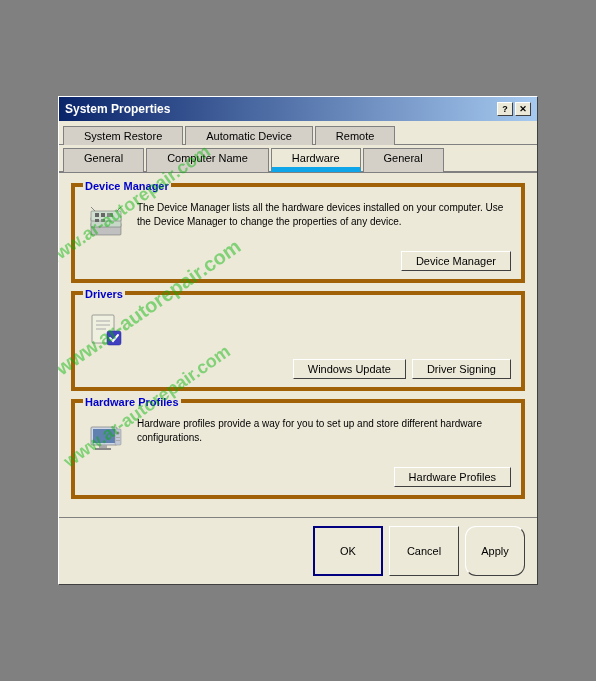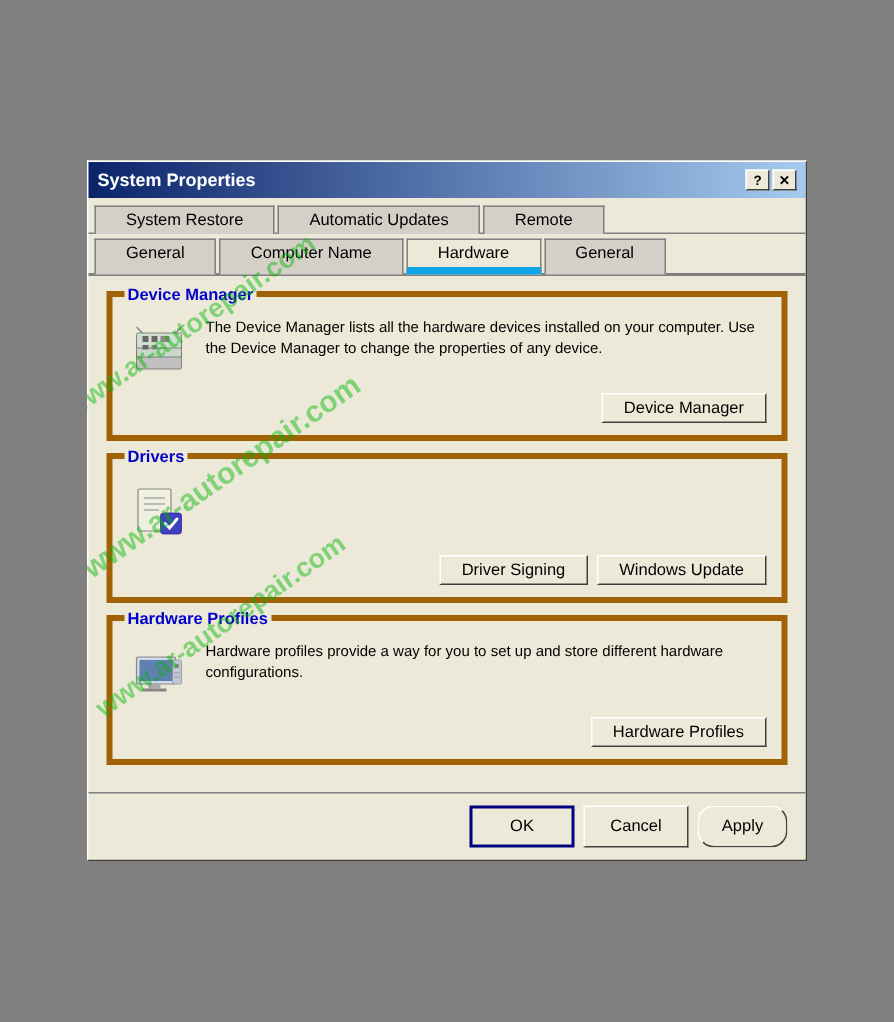--- a/index.html
+++ b/index.html
@@ -169,21 +169,21 @@
       display: flex;
       justify-content: flex-end;
       gap: 6px;
       padding: 8px 12px;
       border-top: 1px solid #808080;
       background: #ece9d8;
     }
 
     .btn-ok {
       min-width: 70px;
-      padding: 6px 14px;
+      padding: 17px 14px;
       background: #ece9d8;
       border: 2px solid #000080;
       cursor: pointer;
       font-size: 11px;
       font-family: 'Tahoma', 'Arial', sans-serif;
       text-align: center;
     }
 
     .btn-cancel {
       min-width: 70px;
@@ -234,21 +234,21 @@
     <div class="title-bar">
       <span class="title-bar-text">System Properties</span>
       <div class="title-bar-buttons">
         <button class="title-btn">?</button>
         <button class="title-btn">✕</button>
       </div>
     </div>
 
     <div class="tabs-row1">
       <div class="tab">System Restore</div>
-      <div class="tab">Automatic Updates</div>
+      <div class="tab">Automatic Device</div>
       <div class="tab">Remote</div>
     </div>
 
     <div class="tabs-row2">
       <div class="tab">General</div>
       <div class="tab">Computer Name</div>
       <div class="tab active">Hardware</div>
       <div class="tab">General</div>
     </div>
 
@@ -288,22 +288,22 @@
               <rect x="5" y="4" width="22" height="28" rx="1" fill="#f0f0e0" stroke="#888" stroke-width="0.8"></rect>
               <line x1="9" y1="10" x2="23" y2="10" stroke="#aaa" stroke-width="1"></line>
               <line x1="9" y1="14" x2="23" y2="14" stroke="#aaa" stroke-width="1"></line>
               <line x1="9" y1="18" x2="19" y2="18" stroke="#aaa" stroke-width="1"></line>
               <rect x="20" y="20" width="14" height="14" rx="2" fill="#4040c0" stroke="#2020a0" stroke-width="0.5"></rect>
               <polyline points="23,27 26,30 31,24" fill="none" stroke="white" stroke-width="2" stroke-linecap="round"></polyline>
             </svg>
           </div>
         </div>
         <div class="section-footer">
+          <button class="btn">Windows Update</button>
           <button class="btn">Driver Signing</button>
-          <button class="btn">Windows Update</button>
         </div>
       </div>
 
       <div class="section">
         <span class="section-title">Hardware Profiles</span>
         <div class="section-body">
           <div class="section-icon">
             <svg viewBox="0 0 38 38" xmlns="http://www.w3.org/2000/svg">
 
               <rect x="4" y="8" width="26" height="18" rx="1" fill="#d0d8e8" stroke="#888" stroke-width="0.8"></rect>

